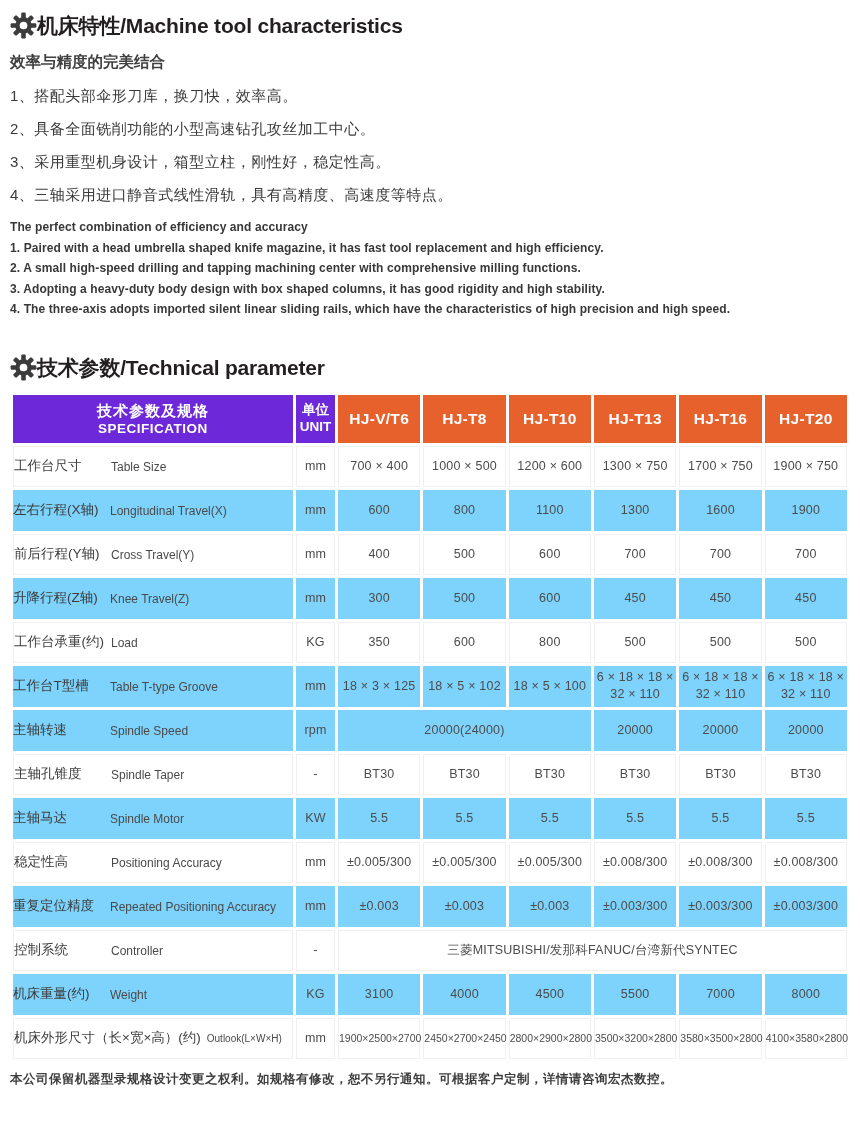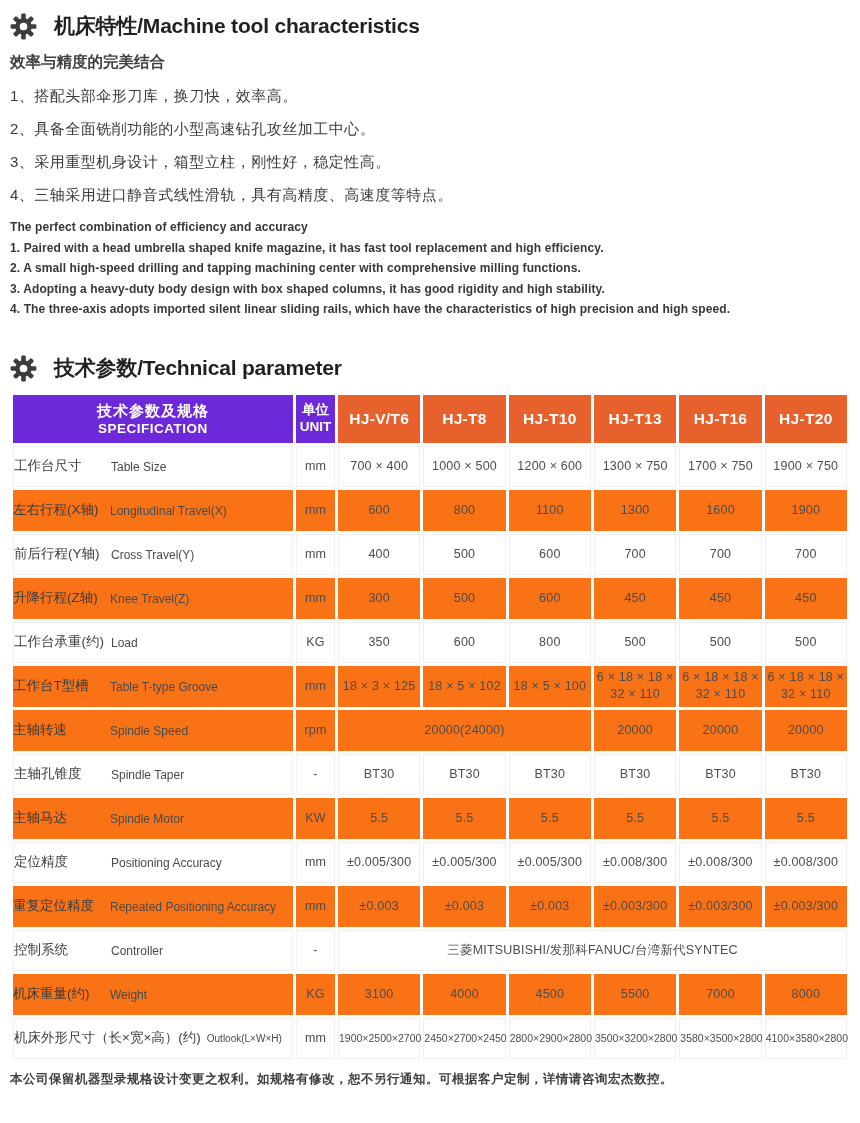--- a/index.html
+++ b/index.html
@@ -5,21 +5,21 @@
   * { margin: 0; padding: 0; box-sizing: border-box; }
   html, body { background: #ffffff; }
   body {
     width: 860px; height: 1123px;
     font-family: "Liberation Sans", "DejaVu Sans", sans-serif;
     color: #3d3d3d;
     padding: 12px 10px 0 10px;
     overflow: hidden;
   }
   .section-heading {
-    display: flex; align-items: flex-end; gap: 17px;
+    display: flex; align-items: flex-start; gap: 0;
     color: #231f20;
   }
   .section-heading .title {
     font-size: 21px; font-weight: 700; letter-spacing: -0.2px;
   }
   .gear { width: 27px; height: 27px; flex: 0 0 auto; }
   .subtitle {
     margin: 12px 0 0 0;
     font-size: 15.5px; font-weight: 700; color: #404040;
   }
@@ -40,21 +40,21 @@
   }
   col.c-label { width: 280px; }
   col.c-unit  { width: 39px; }
   th { color: #ffffff; font-weight: 700; text-align: center; vertical-align: middle; }
   th.spec-th, th.unit-th { background: #6d28d9; height: 48px; }
   th.spec-th .l1 { font-size: 15px; display: block; letter-spacing: 1px; }
   th.spec-th .l2 { font-size: 13.5px; display: block; letter-spacing: 0.5px; }
   th.unit-th { font-size: 13.5px; line-height: 1.2; }
   th.model-th { background: #e7612d; font-size: 15.5px; letter-spacing: 0.3px; }
   td { height: 41px; vertical-align: middle; background: #ffffff; }
-  tr.alt td { background: #f97316; }
+  tr.alt td { background: #7dd3fc; }
   tr:not(.alt) td { border: 1px solid #f0f0f0; }
   td.label-cell { text-align: left; }
   td.label-cell .cn {
     display: inline-block; min-width: 91px; font-size: 13.5px; color: #3c3c3c;
     vertical-align: middle; margin-right: 6px;
   }
   td.label-cell .en { font-size: 12px; color: #4a4a4a; vertical-align: middle; }
   td.label-cell .en.small { font-size: 10px; }
   td.unit-cell, td.value-cell {
     text-align: center; font-size: 12.5px; color: #4c4c4c; letter-spacing: 0.2px;
@@ -241,21 +241,21 @@
           <td class="label-cell"><span class="cn">主轴马达</span><span class="en">Spindle Motor</span></td>
           <td class="unit-cell">KW</td>
           <td class="value-cell">5.5</td>
           <td class="value-cell">5.5</td>
           <td class="value-cell">5.5</td>
           <td class="value-cell">5.5</td>
           <td class="value-cell">5.5</td>
           <td class="value-cell">5.5</td>
         </tr>
         <tr>
-          <td class="label-cell"><span class="cn">定位精度</span><span class="en">Positioning Accuracy</span></td>
+          <td class="label-cell"><span class="cn">稳定性高</span><span class="en">Positioning Accuracy</span></td>
           <td class="unit-cell">mm</td>
           <td class="value-cell">±0.005/300</td>
           <td class="value-cell">±0.005/300</td>
           <td class="value-cell">±0.005/300</td>
           <td class="value-cell">±0.008/300</td>
           <td class="value-cell">±0.008/300</td>
           <td class="value-cell">±0.008/300</td>
         </tr>
         <tr class="alt">
           <td class="label-cell"><span class="cn">重复定位精度</span><span class="en">Repeated Positioning Accuracy</span></td>

